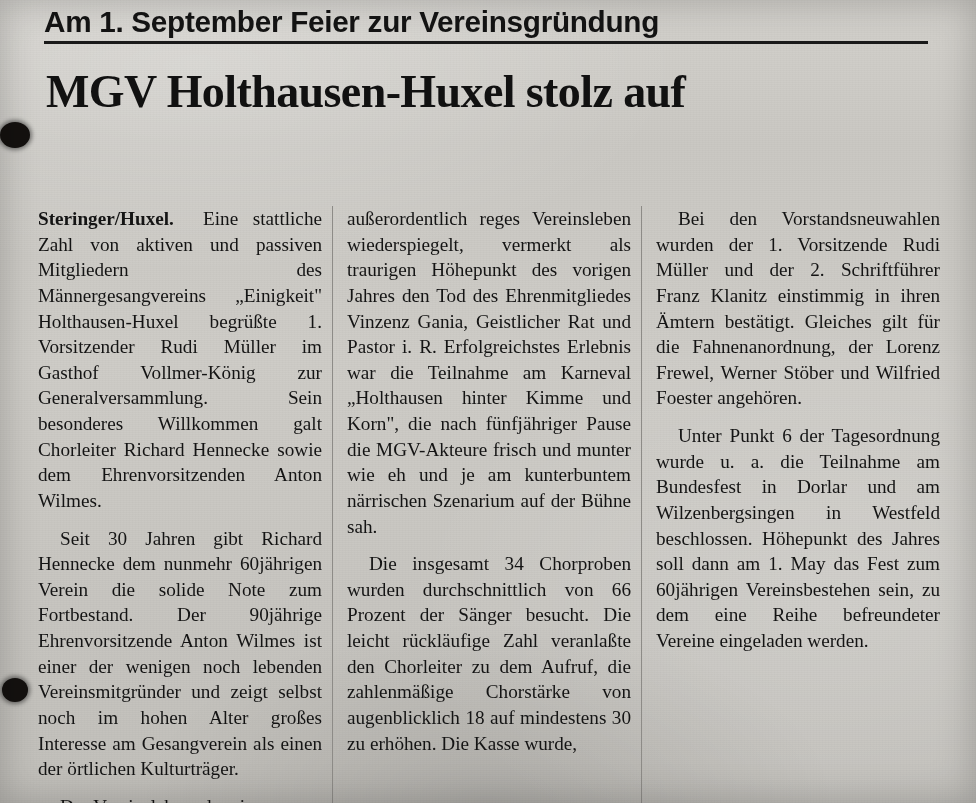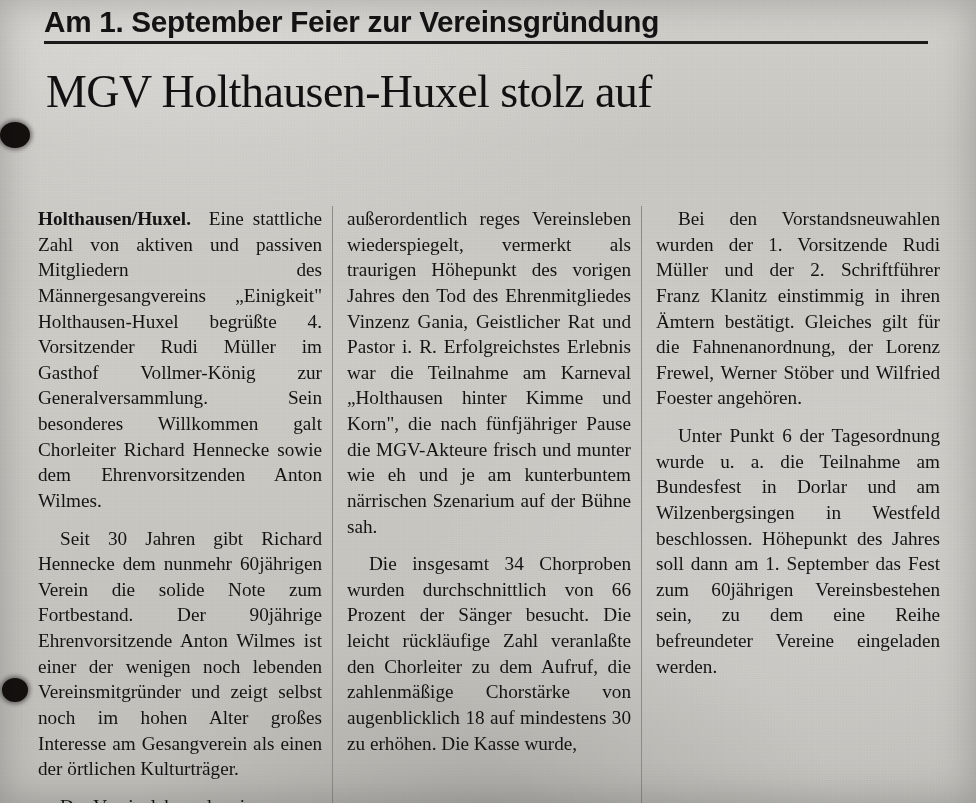--- a/index.html
+++ b/index.html
@@ -61,21 +61,21 @@
     transform-origin: left center;
   }
 
   
   .headline {
     position: absolute;
     left: 46px;
     top: 62px;
     width: 900px;
     font-family: "Liberation Serif", serif;
-    font-weight: normal;
+    font-weight: bold;
     font-size: 46px;
     line-height: 1.30;
     letter-spacing: -0.6px;
     color: #111;
   }
   .headline .l1 { display:block; white-space: nowrap; }
   .headline .l2 { display:block; white-space: nowrap; }
 
   
   .cols {
@@ -139,33 +139,33 @@
       <div class="kicker">Am 1. September Feier zur Vereinsgründung</div>
     </div>
 
     <div class="headline">
       <span class="l1">MGV Holthausen-Huxel stolz auf</span>
     </div>
 
     <div class="cols">
 
       <div class="col">
-        <p><span class="lead-in">Holthausen/Huxel.</span>&nbsp;&nbsp;<span>Eine stattliche Zahl von aktiven und passiven Mitgliedern des Männergesangvereins „Einigkeit" Holthausen-Huxel begrüßte 4. Vorsitzender Rudi Müller im Gasthof Vollmer-König zur Generalversammlung. Sein besonderes Willkommen galt Chorleiter Richard Hennecke sowie dem Ehrenvorsitzenden Anton Wilmes.</span></p>
+        <p><span class="lead-in">Steringer/Huxel.</span>&nbsp;&nbsp;<span>Eine stattliche Zahl von aktiven und passiven Mitgliedern des Männergesangvereins „Einigkeit" Holthausen-Huxel begrüßte 1. Vorsitzender Rudi Müller im Gasthof Vollmer-König zur Generalversammlung. Sein besonderes Willkommen galt Chorleiter Richard Hennecke sowie dem Ehrenvorsitzenden Anton Wilmes.</span></p>
         <p class="indent">Seit 30 Jahren gibt Richard Hennecke dem nunmehr 60jährigen Verein die solide Note zum Fortbestand. Der 90jährige Ehrenvorsitzende Anton Wilmes ist einer der wenigen noch lebenden Vereinsmitgründer und zeigt selbst noch im hohen Alter großes Interesse am Gesangverein als einen der örtlichen Kulturträger.</p>
         <p class="indent">Der Vereinsleben, der ein</p>
       </div>
 
       <div class="col">
         <p>außerordentlich reges Vereinsleben wiederspiegelt, vermerkt als traurigen Höhepunkt des vorigen Jahres den Tod des Ehrenmitgliedes Vinzenz Gania, Geistlicher Rat und Pastor i. R. Erfolgreichstes Erlebnis war die Teilnahme am Karneval „Holthausen hinter Kimme und Korn", die nach fünfjähriger Pause die MGV-Akteure frisch und munter wie eh und je am kunterbuntem närrischen Szenarium auf der Bühne sah.</p>
         <p class="indent">Die insgesamt 34 Chorproben wurden durchschnittlich von 66 Prozent der Sänger besucht. Die leicht rückläufige Zahl veranlaßte den Chorleiter zu dem Aufruf, die zahlenmäßige Chorstärke von augenblicklich 18 auf mindestens 30 zu erhöhen. Die Kasse wurde,</p>
       </div>
 
       <div class="col">
         <p class="indent">Bei den Vorstandsneuwahlen wurden der 1. Vorsitzende Rudi Müller und der 2. Schriftführer Franz Klanitz einstimmig in ihren Ämtern bestätigt. Gleiches gilt für die Fahnenanordnung, der Lorenz Frewel, Werner Stöber und Wilfried Foester angehören.</p>
-        <p class="indent">Unter Punkt 6 der Tagesordnung wurde u. a. die Teilnahme am Bundesfest in Dorlar und am Wilzenbergsingen in Westfeld beschlossen. Höhepunkt des Jahres soll dann am 1. September das Fest zum 60jährigen Vereinsbestehen sein, zu dem eine Reihe befreundeter Vereine eingeladen werden.</p>
+        <p class="indent">Unter Punkt 6 der Tagesordnung wurde u. a. die Teilnahme am Bundesfest in Dorlar und am Wilzenbergsingen in Westfeld beschlossen. Höhepunkt des Jahres soll dann am 1. May das Fest zum 60jährigen Vereinsbestehen sein, zu dem eine Reihe befreundeter Vereine eingeladen werden.</p>
       </div>
 
     </div>
 
     <div class="hole" id="hole1"></div>
     <div class="hole" id="hole2"></div>
     <div class="edge"></div>
   </div>
 </div>
 

